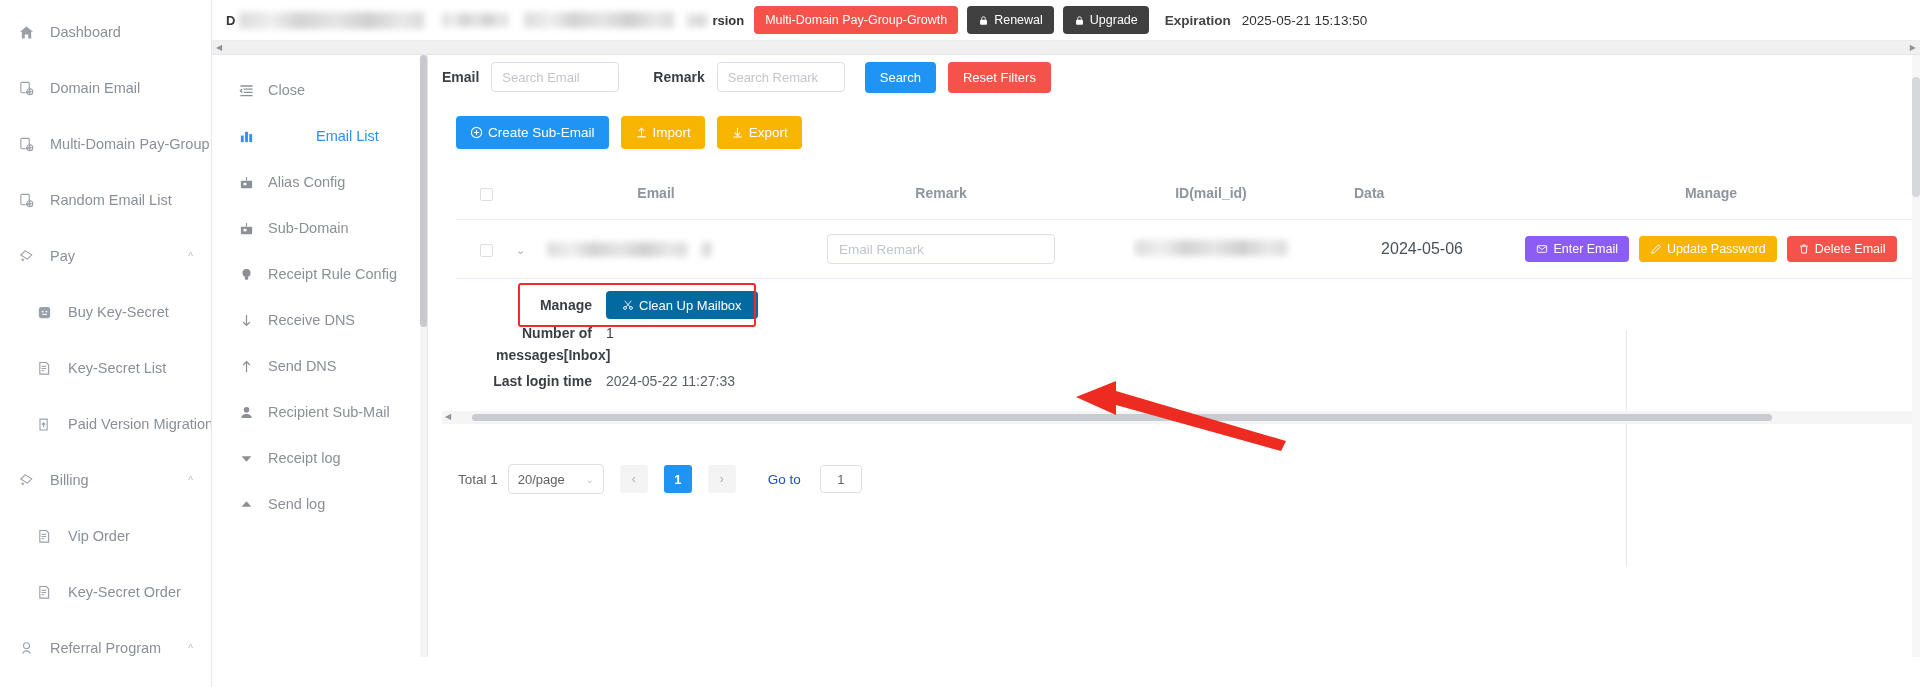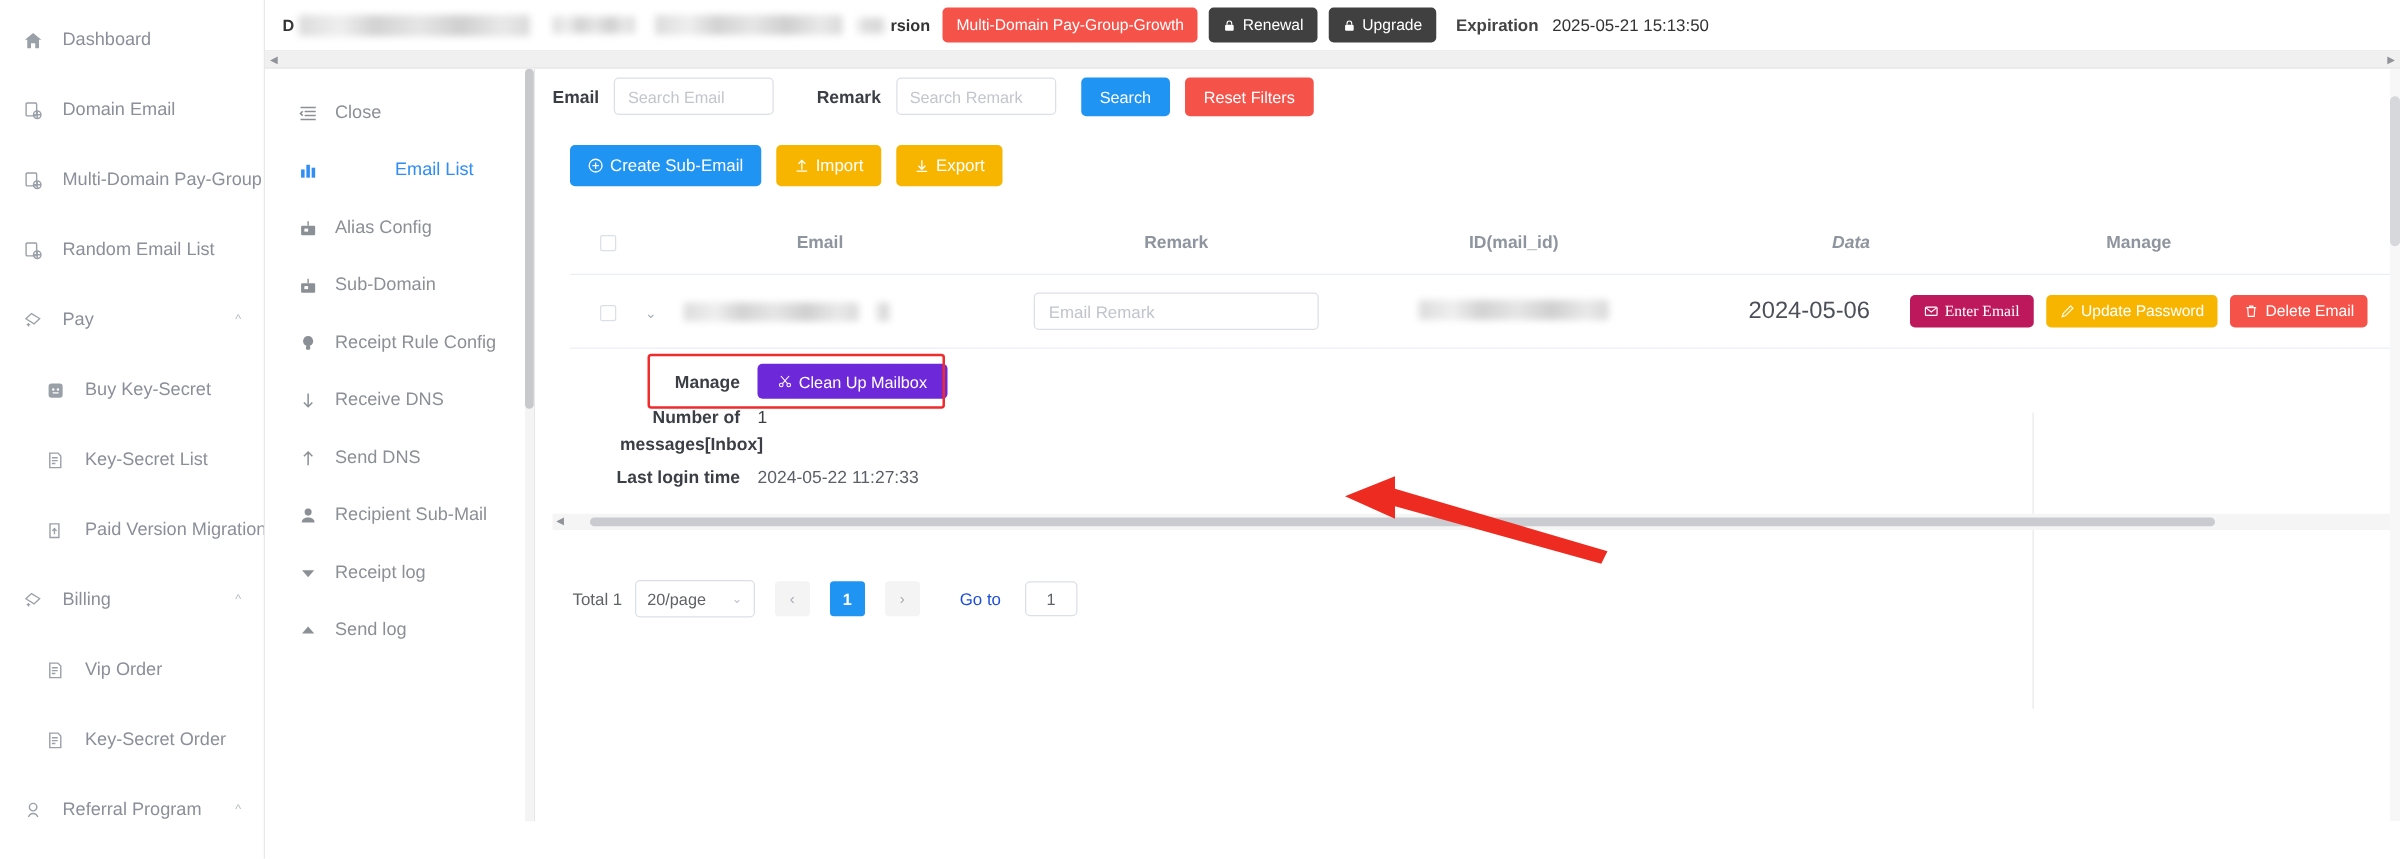--- a/index.html
+++ b/index.html
@@ -101,22 +101,22 @@
   .gap { width: 34px; }
   .btn {
     border: none; border-radius: 4px; color: #fff; font-size: 13px;
     height: 31px; padding: 0 15px; cursor: pointer; white-space: nowrap;
     font-family: "Liberation Sans", sans-serif;
     display: inline-flex; align-items: center; justify-content: center; gap: 5px;
   }
   .btn.blue { background: #2094f3; }
   .btn.red  { background: #f5524a; }
   .btn.amber{ background: #f7b500; }
-  .btn.green{ background: #be185d; font-family: Liberation Serif, serif; }
-  .btn.grey { background: #6d28d9; text-align: center; }
+  .btn.green{ background: #8b5cf6; }
+  .btn.grey { background: #0369a1; text-align: center; }
   .btn.sm { height: 26px; font-size: 12.5px; padding: 0 11px; }
 
   .actionrow { display: flex; align-items: center; gap: 12px; margin: 21px 0 0 28px; }
   .actionrow .btn { height: 33px; font-size: 13.5px; padding: 0 14px; }
 
   
   .tablewrap { margin: 26px 0 0 28px; position: relative; }
   table.tbl { border-collapse: collapse; width: 1470px; table-layout: fixed; }
   table.tbl th {
     font-size: 14px; color: #8e959e; font-weight: bold; text-align: center;
@@ -519,41 +519,41 @@
                 <col style="width:430px">
             </colgroup>
             <thead>
               <tr>
                 <th>
                   <span class="cbx"></span>
                 </th>
                 <th>Email</th>
                 <th>Remark</th>
                 <th>ID(mail_id)</th>
-                <th style="text-align:right;padding-left:18px;font-style:italic;">Data</th>
+                <th style="text-align:left;padding-left:18px;">Data</th>
                 <th>Manage</th>
               </tr>
             </thead>
             <tbody>
               <tr>
                 <td>
                   <span class="cbx"></span>
                 </td>
                 <td style="text-align:left;">
                   <span class="chev" style="margin-right:18px;">⌄</span>
                   <span class="blur" style="width:140px;height:15px;vertical-align:middle;"></span>
                   <span class="blur" style="width:11px;height:15px;margin-left:10px;vertical-align:middle;"></span>
                 </td>
                 <td>
                   <input class="remark-in" placeholder="Email Remark" style="">
                 </td>
                 <td>
                   <span class="blur" style="width:152px;height:16px;"></span>
                 </td>
-                <td style="text-align:right;padding-left:12px;color:#4b5058;font-size:19px;">2024-05-06</td>
+                <td style="text-align:center;padding-left:12px;color:#4b5058;font-size:16px;">2024-05-06</td>
                 <td>
                   <div class="mgcell">
                     <button class="btn green sm">
                       <span>
                         <svg width="12" height="12" viewBox="0 0 16 16" fill="none" stroke="#fff" stroke-width="1.25">
                             <rect x="1.8" y="3.6" width="12.4" height="8.8" rx="1"></rect>
                             <path d="m2.4 4.4 5.6 4.4 5.6-4.4"></path>
                           </svg>
                       </span>
                       <span>Enter Email</span>

